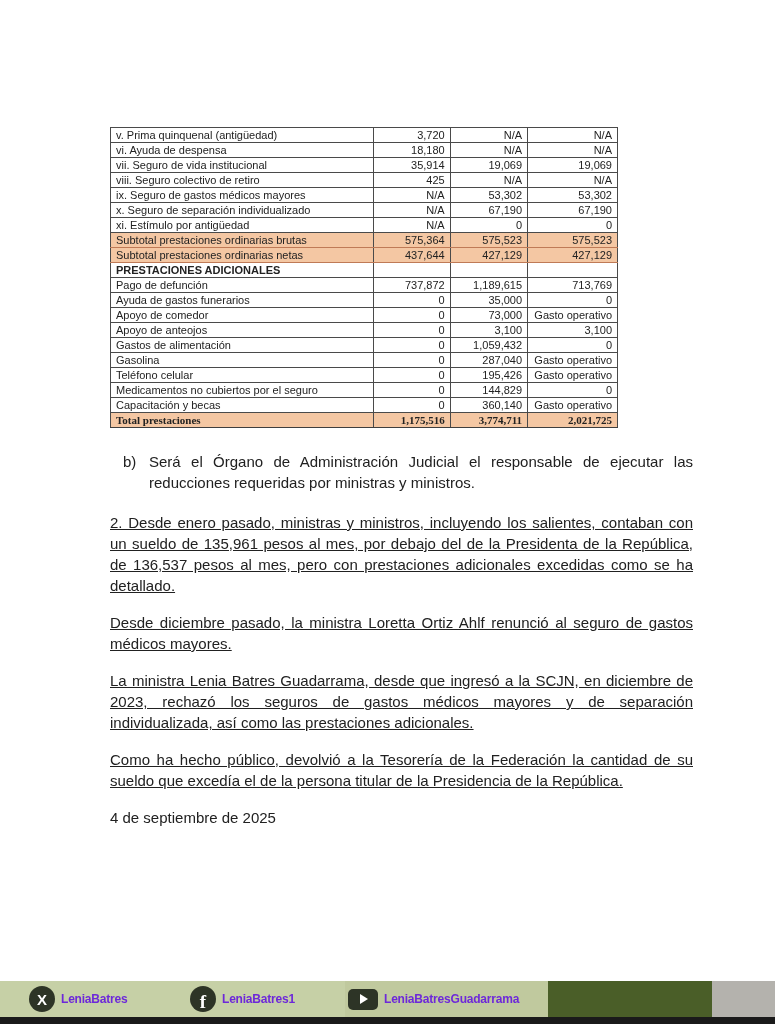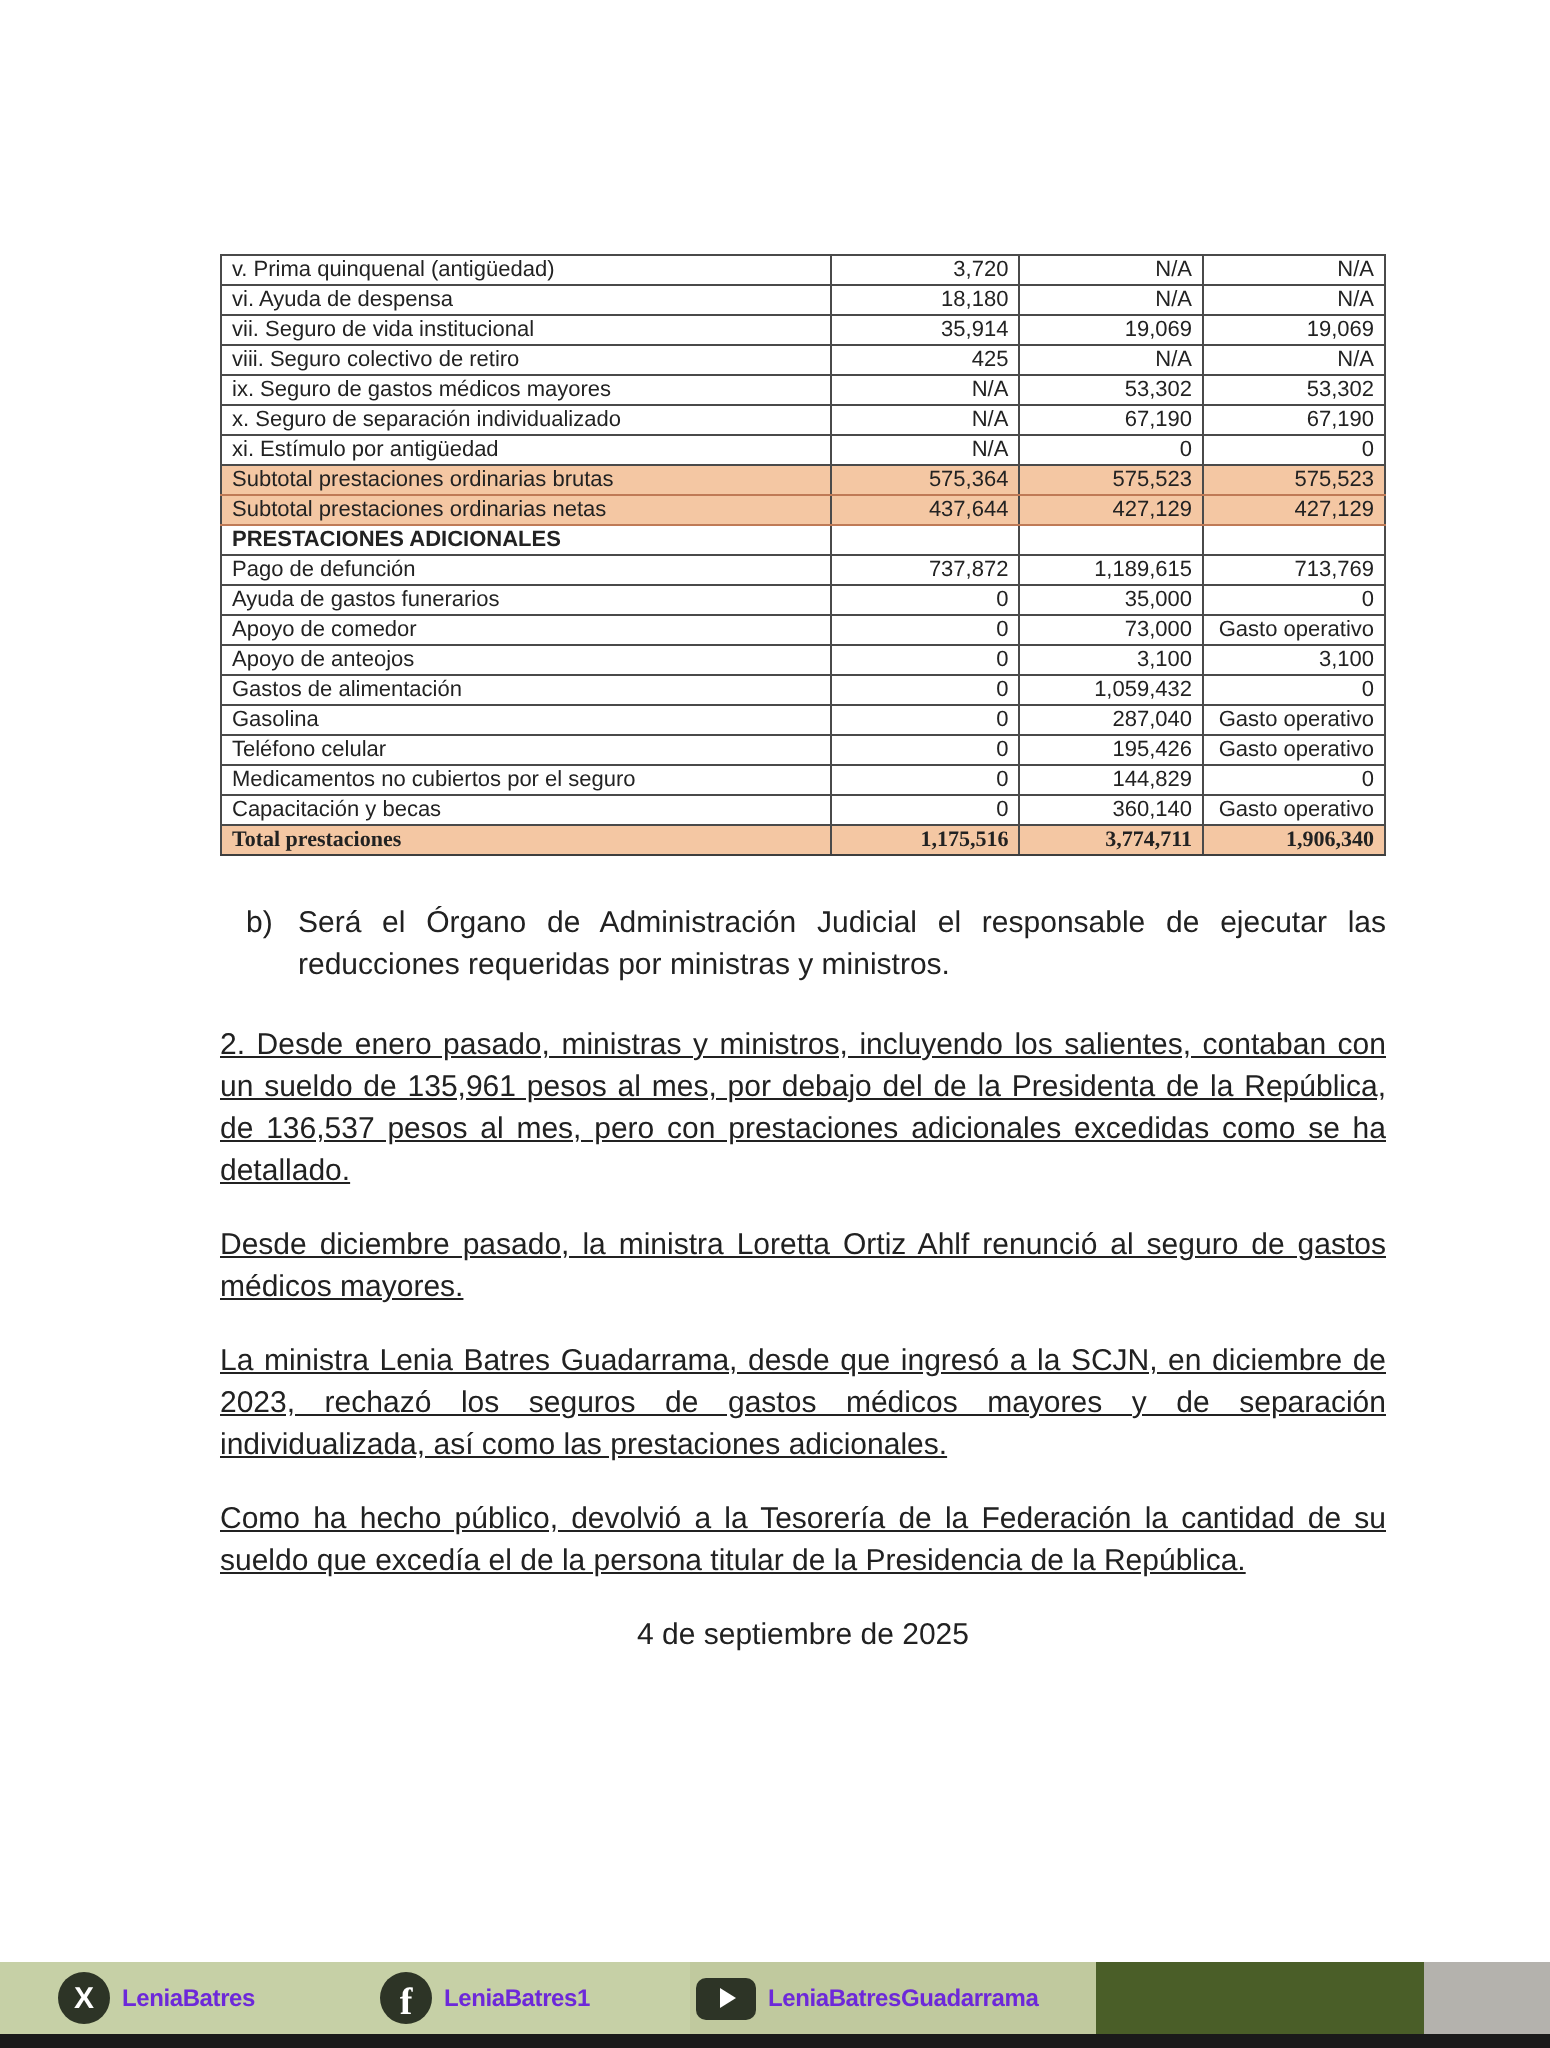--- a/index.html
+++ b/index.html
@@ -9,21 +9,21 @@
     background: #ffffff;
     font-family: "Liberation Sans", sans-serif;
     overflow: hidden;
   }
 
   
   .doc-table {
     position: absolute;
     left: 110px;
     top: 127px;
-    width: 583px;
+    width: 508px;
     border-collapse: collapse;
     font-size: 11px;
     color: #222;
     border: 1.5px solid #3e3e3e;
   }
   .doc-table td {
     border: 1px solid #4a4a4a;
     height: 15px;
     padding: 0 5px;
     line-height: 13px;
@@ -60,21 +60,21 @@
   }
   .list-item-b .marker {
     flex: 0 0 26px;
   }
   .list-item-b .item-text {
     flex: 1;
     text-align: justify;
   }
   .text-block p.para { margin: 0 0 16px 0; text-decoration: underline; }
   .doc-date {
-    text-align: center;
+    text-align: left;
     margin-top: 11px;
   }
 
   
   .footer-bar {
     position: absolute;
     left: 0;
     top: 981px;
     width: 775px;
     height: 36px;
@@ -270,21 +270,21 @@
       <tr class="normal">
         <td class="lbl">Capacitación y becas</td>
         <td class="num">0</td>
         <td class="num">360,140</td>
         <td class="num">Gasto operativo</td>
       </tr>
       <tr class="total">
         <td class="lbl">Total prestaciones</td>
         <td class="num">1,175,516</td>
         <td class="num">3,774,711</td>
-        <td class="num">1,906,340</td>
+        <td class="num">2,021,725</td>
       </tr>
     </tbody>
 </table>
 
 <div class="text-block">
   <div class="list-item-b">
     <span class="marker">b)</span>
     <span class="item-text">Será el Órgano de Administración Judicial el responsable de ejecutar las reducciones requeridas por ministras y ministros.</span>
   </div>
   <p class="para">2. Desde enero pasado, ministras y ministros, incluyendo los salientes, contaban con un sueldo de 135,961 pesos al mes, por debajo del de la Presidenta de la República, de 136,537 pesos al mes, pero con prestaciones adicionales excedidas como se ha detallado.</p>

